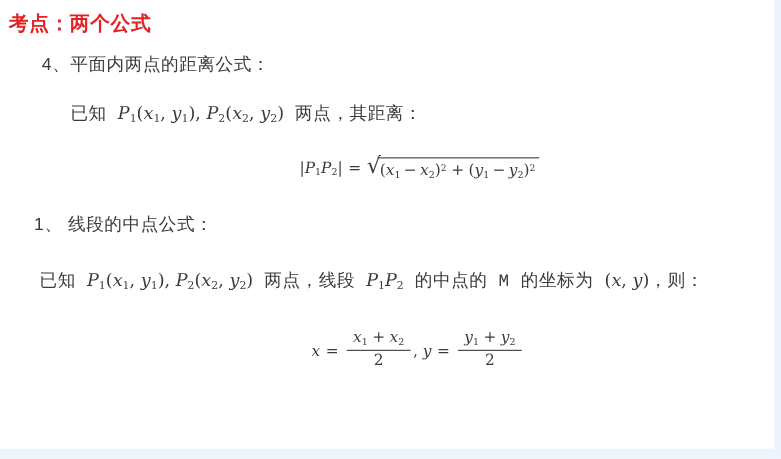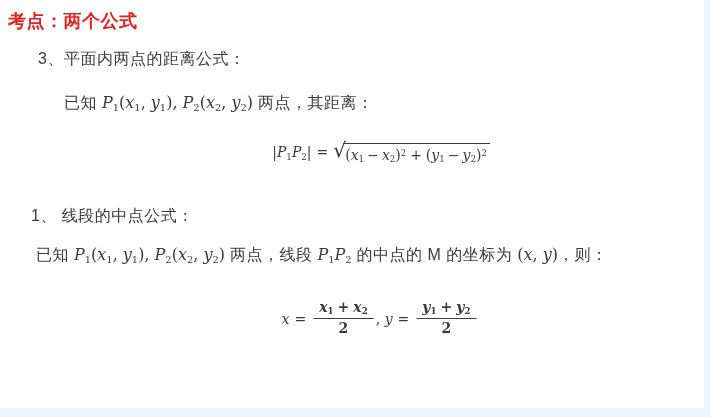--- a/index.html
+++ b/index.html
@@ -27,50 +27,50 @@
   }
   .abs { position: absolute; white-space: nowrap; }
   .title {
     left: 8px; top: 9px;
     font-size: 18px; font-weight: bold;
     color: #e32222;
     letter-spacing: 0.5px;
   }
   .heading { font-size: 16px; color: #3b3b3b; letter-spacing: 0.5px; }
   .h1 { left: 38px; top: 49px; }
-  .h2 { left: 31px; top: 206px; }
+  .h2 { left: 31px; top: 194px; }
   .given { font-size: 16px; line-height: 24px; }
   .g1 { left: 64px; top: 91px; }
   .g2 { left: 36px; top: 243px; }
-  .cn { font-family: Liberation Sans, sans-serif; letter-spacing: 0.5px; }
+  .cn { font-family: Liberation Mono, monospace; letter-spacing: 0.5px; }
   .math { font-family: "DejaVu Serif", "Liberation Serif", serif; letter-spacing: 0; }
   .mi { font-style: italic; }
   .ss { font-size: 0.62em; vertical-align: -0.28em; }
   .sp { font-size: 0.6em; vertical-align: 0.5em; }
   .mo.eq { margin: 0 5px; }
   .mo.plus { margin: 0 4px; }
   .mo.minus { margin: 0 3px; }
   .formula { font-size: 14px; color: #3b3b3b; }
   .f1 { left: 381px; top: 142px; transform: translateX(-50%); }
   .f2 { left: 380px; top: 301px; transform: translateX(-50%); }
   .sqrt { display: inline-flex; align-items: flex-start; vertical-align: middle; transform: translateY(1px); }
   .sqrt .rad { font-size: 1.45em; line-height: 1; font-style: normal; transform: translateY(-3px); }
   .sqrt .cand { border-top: 1.6px solid #3b3b3b; margin-left: -3px; padding: 3px 3px 1px 2px; display: inline-block; }
-  .frac { display: inline-block; vertical-align: middle; text-align: center; transform: translateY(-2px); margin: 0 2px; font-weight: bold; }
+  .frac { display: inline-block; vertical-align: middle; text-align: center; transform: translateY(-2px); margin: 0 2px; }
   .frac .num { display: block; border-bottom: 1.2px solid #3b3b3b; padding: 0 6px 2px; line-height: 1.15; }
   .frac .den { display: block; padding-top: 2px; line-height: 1.1; }
 </style>
 </head>
 <body>
 
 <div class="page">
 
   <div class="abs title">考点：两个公式</div>
 
-  <div class="abs heading h1">3、平面内两点的距离公式：</div>
+  <div class="abs heading h1">4、平面内两点的距离公式：</div>
 
   <div class="abs given g1"><span class="cn">已知 </span><span class="math"><span class="mi">P</span><span class="ss">1</span><span>(</span><span class="mi">x</span><span class="ss">1</span><span>, </span><span class="mi">y</span><span class="ss">1</span><span>)</span></span><span class="math">, </span><span class="math"><span class="mi">P</span><span class="ss">2</span><span>(</span><span class="mi">x</span><span class="ss">2</span><span>, </span><span class="mi">y</span><span class="ss">2</span><span>)</span></span><span class="cn"> 两点，其距离：</span></div>
 
   <div class="abs formula math f1"><span>|</span><span class="mi">P</span><span class="ss">1</span><span class="mi">P</span><span class="ss">2</span><span>|</span><span class="mo eq">=</span><span class="sqrt">
         <span class="rad">√</span>
         <span class="cand"><span>(</span><span class="mi">x</span><span class="ss">1</span><span class="mo minus">−</span><span class="mi">x</span><span class="ss">2</span><span>)</span><span class="sp">2</span><span class="mo plus">+</span><span>(</span><span class="mi">y</span><span class="ss">1</span><span class="mo minus">−</span><span class="mi">y</span><span class="ss">2</span><span>)</span><span class="sp">2</span></span>
       </span></div>
 
   <div class="abs heading h2">1、 线段的中点公式：</div>
 

